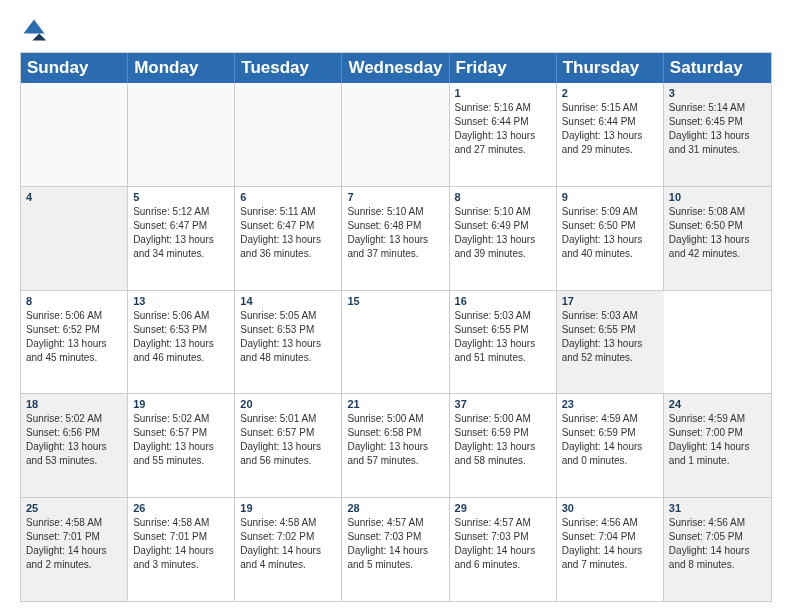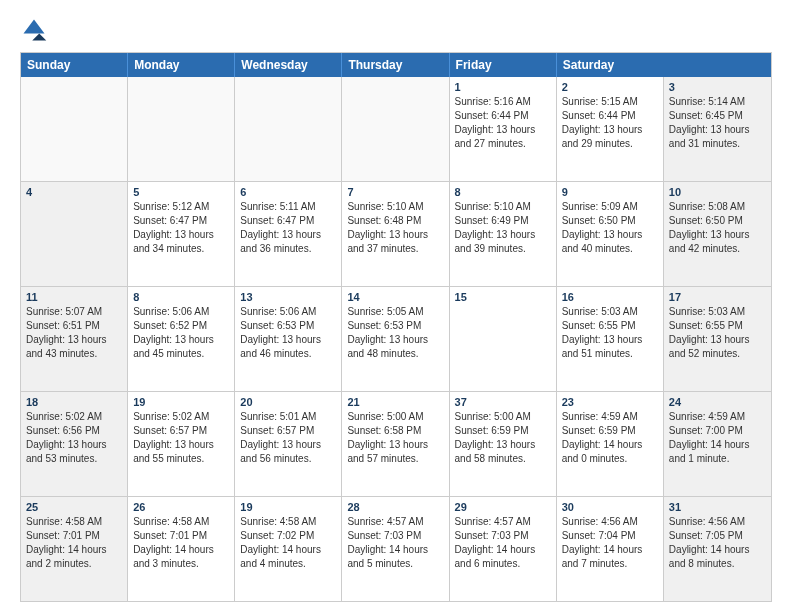--- a/index.html
+++ b/index.html
@@ -57,21 +57,21 @@
       flex-direction: column;
       border: 1px solid #ccc;
     }
     .calendar-header {
       display: grid;
       grid-template-columns: repeat(7, 1fr);
       background: #2b6cb0;
     }
     .day-header {
       color: #fff;
-      font-size: 12px;
+      font-size: 17px;
       font-weight: bold;
       padding: 5px 6px;
       border-right: 1px solid #4a90d9;
     }
     .day-header:last-child { border-right: none; }
     .calendar-body {
       flex: 1;
       display: flex;
       flex-direction: column;
     }
@@ -122,23 +122,24 @@
     <div class="title-section">
       <div class="main-title"></div>
       <div class="subtitle"></div>
     </div>
   </div>
 
   <div class="calendar">
     <div class="calendar-header">
     <div class="day-header">Sunday</div>
         <div class="day-header">Monday</div>
+        <div class="day-header">Tuesday</div>
         <div class="day-header">Wednesday</div>
+        <div class="day-header">Friday</div>
         <div class="day-header">Thursday</div>
-        <div class="day-header">Friday</div>
         <div class="day-header">Saturday</div>
       </div>
     <div class="calendar-body">
     <div class="calendar-row">
           <div class="calendar-cell empty"></div>
           <div class="calendar-cell empty"></div>
           <div class="calendar-cell empty"></div>
           <div class="calendar-cell empty"></div>
           <div class="calendar-cell">
             <div class="day-number">1</div>
@@ -176,24 +177,20 @@
           <div class="calendar-cell">
             <div class="day-number">9</div>
             <div class="cell-info">Sunrise: 5:09 AM<br>Sunset: 6:50 PM<br>Daylight: 13 hours and 40 minutes.</div>
           </div>
           <div class="calendar-cell shaded">
             <div class="day-number">10</div>
             <div class="cell-info">Sunrise: 5:08 AM<br>Sunset: 6:50 PM<br>Daylight: 13 hours and 42 minutes.</div>
           </div>
         </div>
         <div class="calendar-row">
-          <div class="calendar-cell shaded">
-            <div class="day-number">11</div>
-            <div class="cell-info">Sunrise: 5:07 AM<br>Sunset: 6:51 PM<br>Daylight: 13 hours and 43 minutes.</div>
-          </div>
           <div class="calendar-cell">
             <div class="day-number">8</div>
             <div class="cell-info">Sunrise: 5:06 AM<br>Sunset: 6:52 PM<br>Daylight: 13 hours and 45 minutes.</div>
           </div>
           <div class="calendar-cell">
             <div class="day-number">13</div>
             <div class="cell-info">Sunrise: 5:06 AM<br>Sunset: 6:53 PM<br>Daylight: 13 hours and 46 minutes.</div>
           </div>
           <div class="calendar-cell">
             <div class="day-number">14</div>

